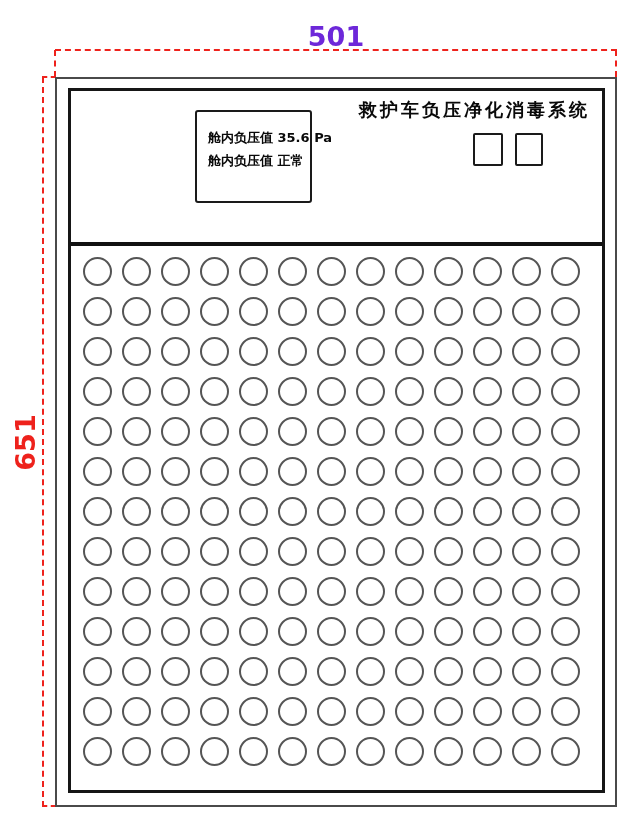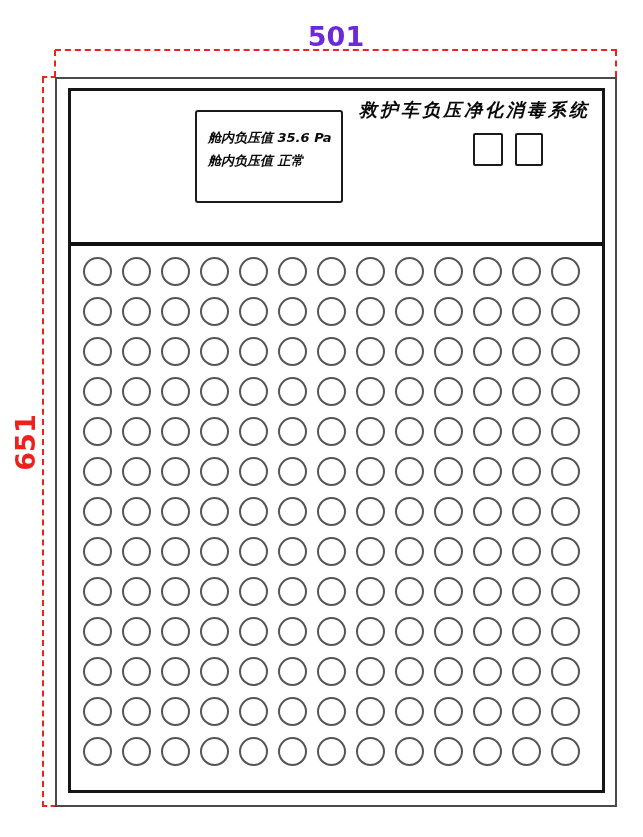--- a/index.html
+++ b/index.html
@@ -31,29 +31,29 @@
   .panel-outer {
     position:absolute; left:55px; top:77px; width:562px; height:730px;
     border:2px solid #4a4a4a; box-sizing:border-box; background:#ffffff;
   }
   .panel-inner {
     position:absolute; left:11px; top:9px; width:537px; height:705px;
     border:3px solid #161616; box-sizing:border-box; background:#ffffff;
   }
   .panel-header {
     position:relative; width:100%; height:151px;
-    border-bottom:4px solid #111; box-sizing:content-box;font-style:italic;
+    border-bottom:4px solid #111; box-sizing:content-box;
   }
   .panel-title {
     position:absolute; top:7px; right:12px;
     font-size:18px; font-weight:bold; color:#090909; letter-spacing:3px;
     white-space:nowrap;
   }
   .display-box {
-    position:absolute; left:124px; top:19px; width:148px; height:93px;
+    position:absolute; left:124px; top:19px; width:117px; height:93px;
     border:2px solid #1a1a1a; border-radius:3px; box-sizing:border-box;
     padding:14px 16px 0 11px;
   }
   .display-line {
     font-size:13px; font-weight:bold; color:#0a0a0a; line-height:23px;
     white-space:nowrap;
   }
   .sq-button {
     position:absolute; top:42px; height:33px;
     border:2px solid #1a1a1a; border-radius:2px; box-sizing:border-box;

